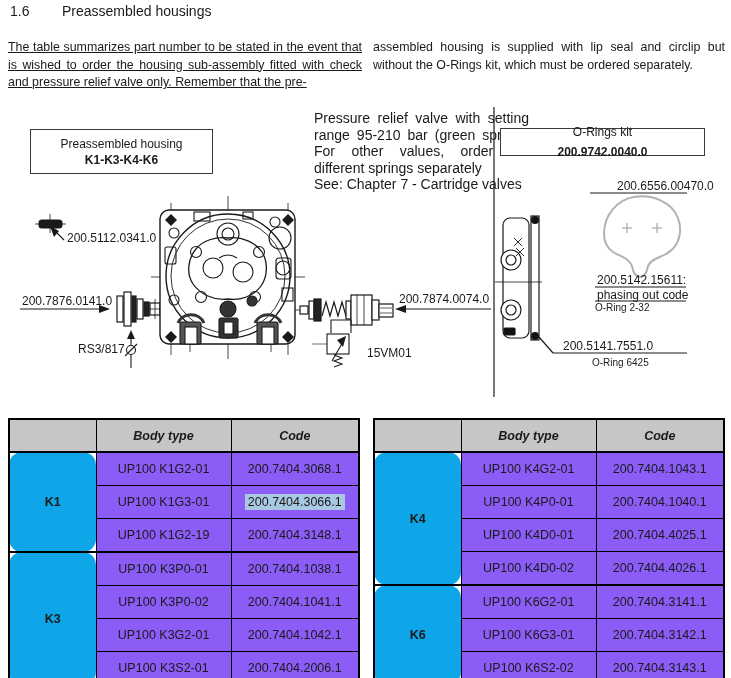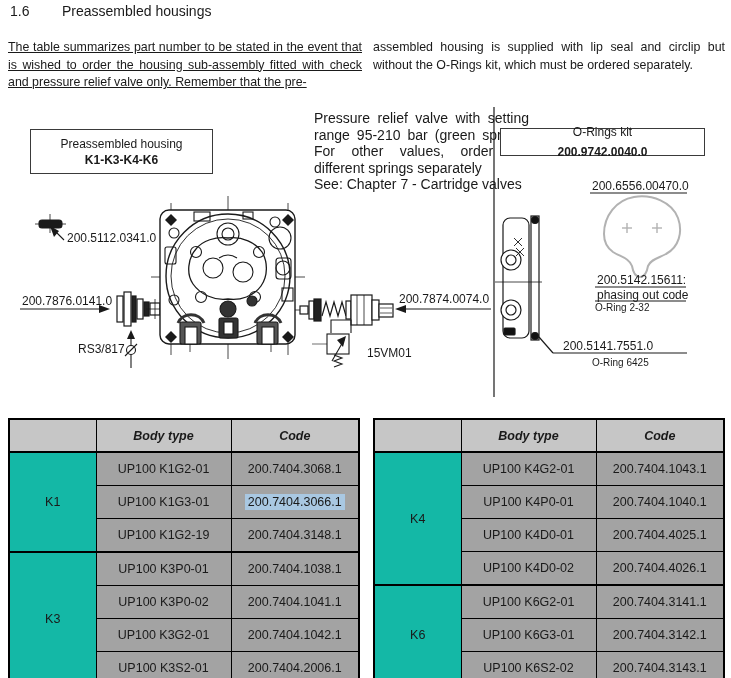--- a/index.html
+++ b/index.html
@@ -29,22 +29,22 @@
   
   table.ptable{
     position:absolute;top:418px;width:350px;border-collapse:collapse;
     table-layout:fixed;font-size:12.5px;z-index:2;background:#fff;
     border:2px solid #000;
   }
   table.ptable.lt{left:8px;} table.ptable.rt{left:373px;}
   .ptable col.c0{width:87px;} .ptable col.c1{width:135px;} .ptable col.c2{width:128px;}
   .ptable th{background:#c6c6c6;border:1px solid #000;border-bottom:2.5px solid #000;
              height:29px;font-size:12.5px;font-weight:bold;text-align:center;font-style:italic;}
-  .ptable td{border:1px solid #000;height:30px;text-align:center;vertical-align:middle;background:#a3a3a3;}
-  .ptable td.gkey{background:#14b8a6;font-weight:normal;}
+  .ptable td{border:1px solid #000;height:30px;text-align:center;vertical-align:middle;background:#8b5cf6;}
+  .ptable td.gkey{background:#0ea5e9;font-weight:bold;border-radius:13px;}
   .ptable tr.gsep td{border-top:2.5px solid #000;}
   .sel{background:#a9c8e2;padding:1px 3px;}
 </style>
 </head>
 <body>
 
 <div class="page">
 
   <div class="heading">
     <span class="num">1.6</span>
@@ -215,21 +215,21 @@
   <div class="box orings">
     <span>O-Rings kit</span>
     <span class="b">200.9742.0040.0</span>
   </div>
 
   <div class="lbl" style="left:67px;top:231px">200.5112.0341.0</div>
   <div class="lbl" style="left:22px;top:294px">200.7876.0141.0</div>
   <div class="lbl" style="left:78px;top:342px">RS3/817</div>
   <div class="lbl" style="left:399px;top:292px">200.7874.0074.0</div>
   <div class="lbl" style="left:367px;top:346px">15VM01</div>
-  <div class="lbl" style="left:592px;top:179px">200.6556.00470.0</div>
+  <div class="lbl" style="left:617px;top:179px">200.6556.00470.0</div>
   <div class="lbl" style="left:597px;top:273px">200.5142.15611:</div>
   <div class="lbl" style="left:597px;top:288px">phasing out code</div>
   <div class="lbl small" style="left:595px;top:302px">O-Ring 2-32</div>
   <div class="lbl" style="left:563px;top:339px">200.5141.7551.0</div>
   <div class="lbl small" style="left:592px;top:357px">O-Ring 6425</div>
 
   <table class="ptable lt">
     <colgroup>
         <col class="c0">
         <col class="c1">

